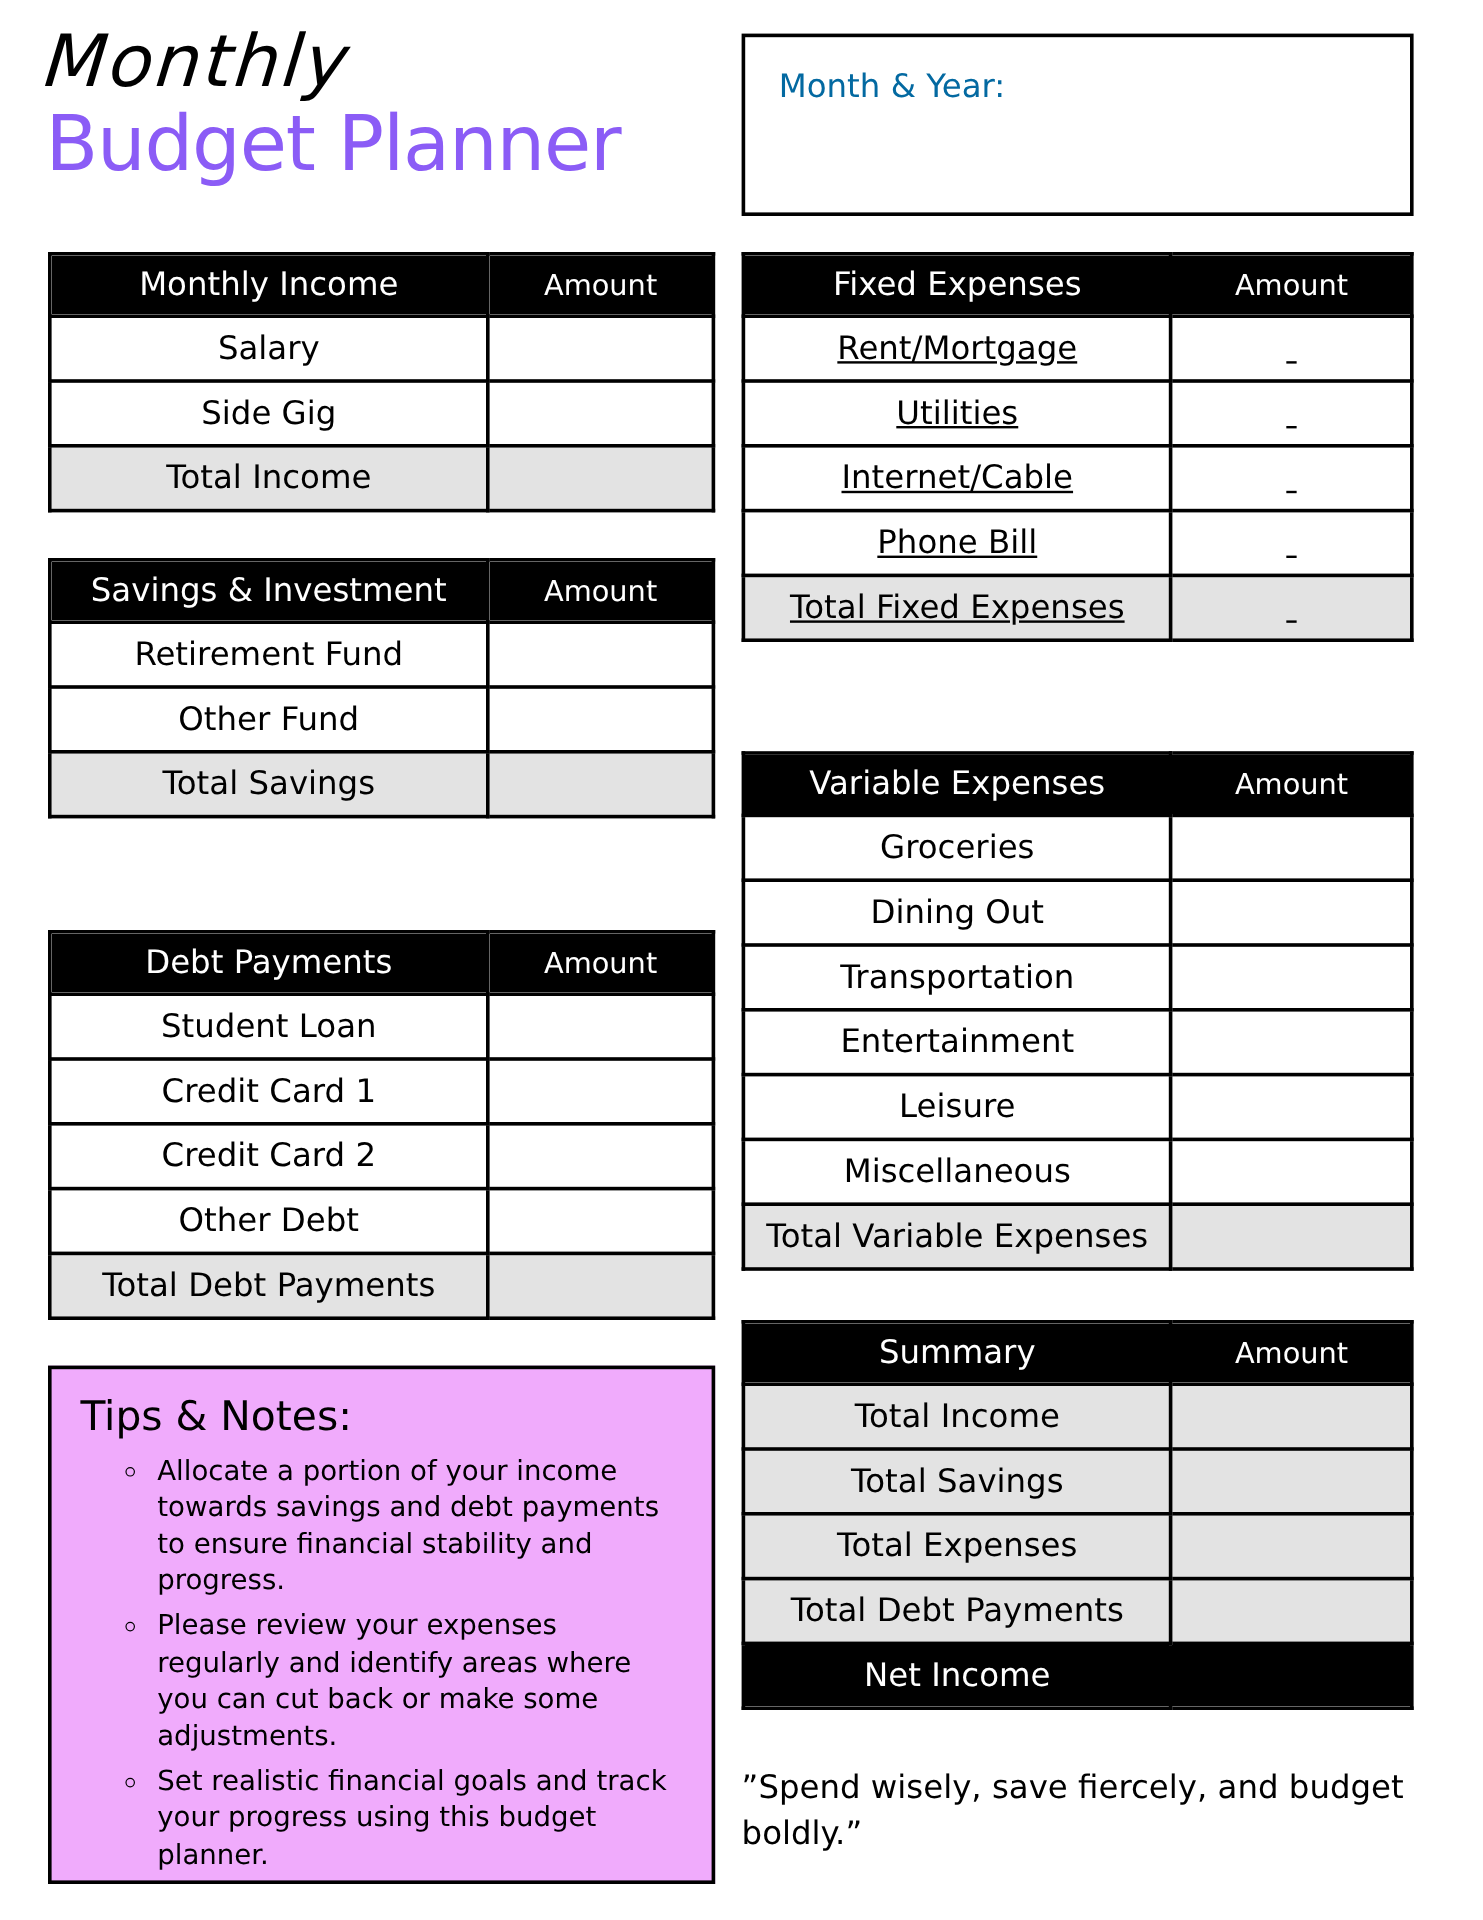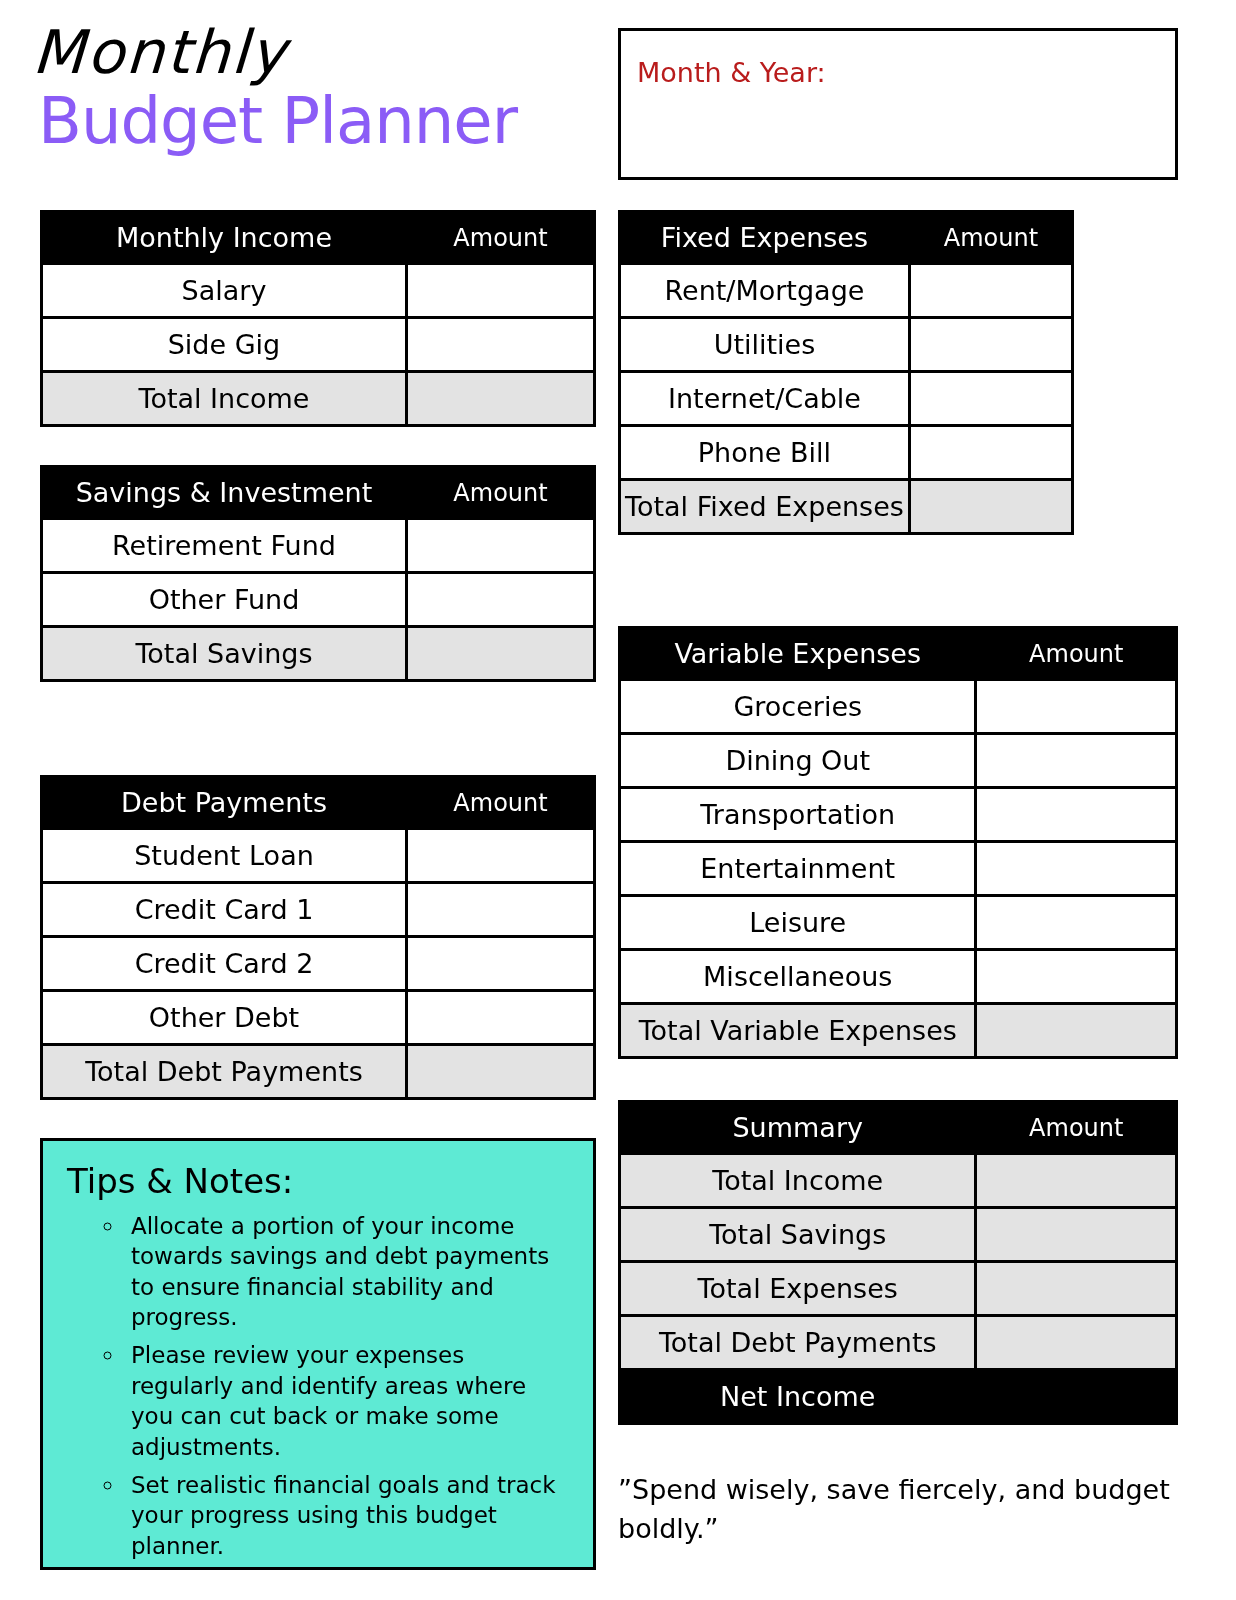--- a/index.html
+++ b/index.html
@@ -45,22 +45,22 @@
 
   .month-box {
     position: absolute;
     left: 618px; top: 28px;
     width: 560px; height: 152px;
     border: 3px solid #000;
     background: #fff;
   }
   .month-box-label {
     font-size: 27px;
-    color: #b91c1c;
-    padding: 26px 0 0 16px;
+    color: #0369a1;
+    padding: 26px 0 0 28px;
     font-family: "DejaVu Sans", sans-serif;
   }
 
   
   .tbl {
     position: absolute;
     border-collapse: collapse;
     table-layout: fixed;
     background: #fff;
     padding-left: 46px;
@@ -92,31 +92,31 @@
   }
   .cell-val { background: #fff; }
   .row-total td.cell-val { background: #e3e3e3; }
 
   
   #tbl-income   { left: 40px;  top: 210px;  width: 556px; }
   #tbl-savings  { left: 40px;  top: 465px;  width: 556px; }
   #tbl-debt     { left: 40px;  top: 775px;  width: 556px; }
 
   
-  #tbl-fixed    { left: 618px; top: 210px;  width: 456px; }
+  #tbl-fixed    { left: 618px; top: 210px;  width: 560px; text-decoration: underline; }
   #tbl-variable { left: 618px; top: 626px;  width: 560px; }
   #tbl-summary  { left: 618px; top: 1100px; width: 560px; }
 
   
   .tips-box {
     position: absolute;
     left: 40px; top: 1138px;
     width: 556px; height: 432px;
     border: 3px solid #000;
-    background: #5eead4;
+    background: #f0abfc;
     padding: 20px 22px 10px 24px;
   }
   .tips-title {
     font-size: 34px;
     color: #000;
     margin-bottom: 10px;
     font-family: "DejaVu Sans", sans-serif;
   }
   .tips-list {
     list-style: circle outside;

